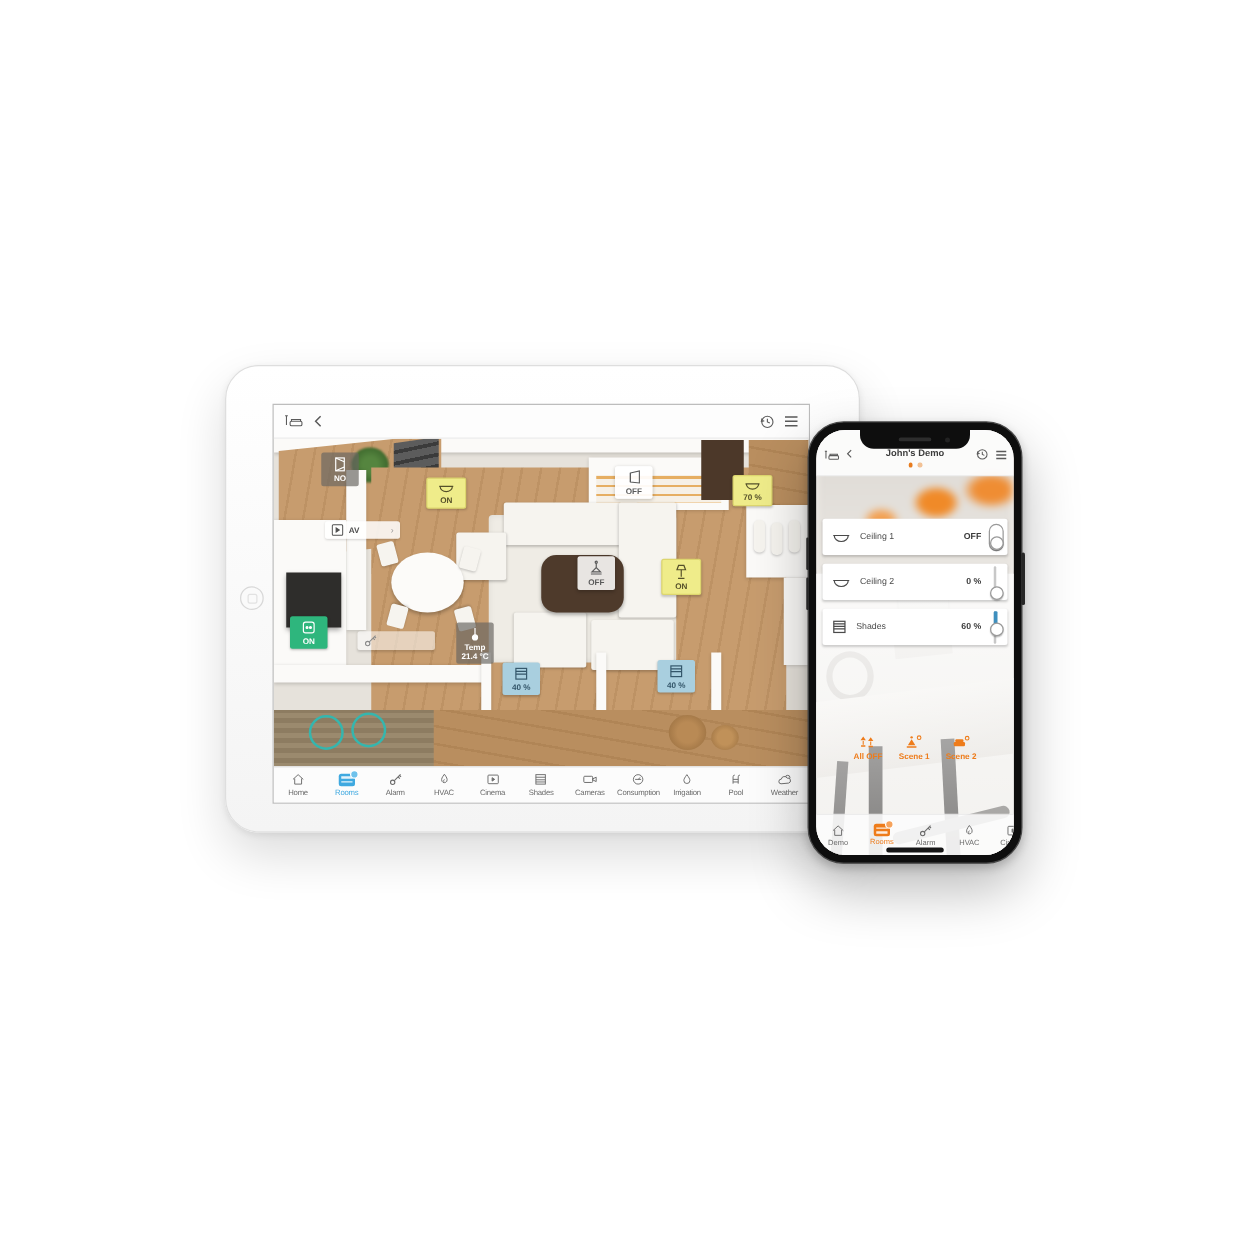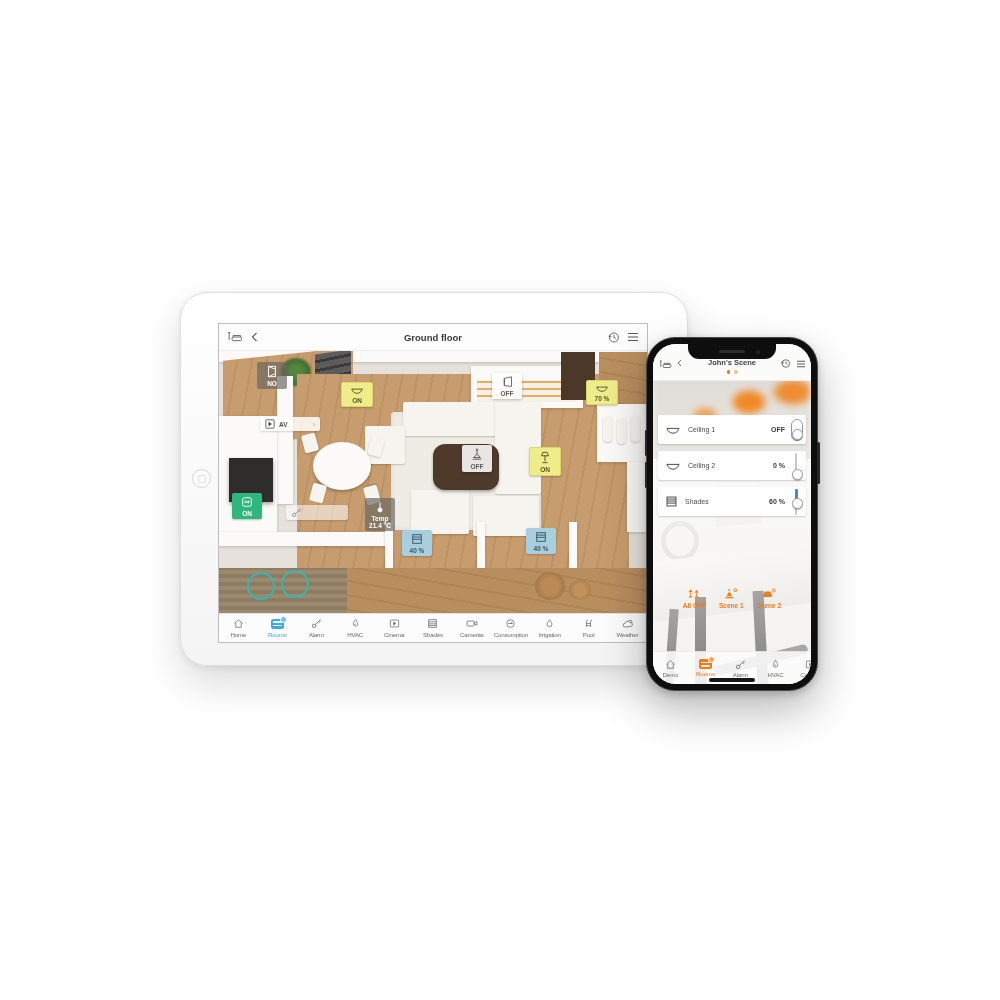--- a/index.html
+++ b/index.html
@@ -120,21 +120,20 @@
             <path d="M3 1v10M1.5 1h3"></path>
               <rect x="7" y="7" width="13" height="5" rx="1.5"></rect>
               <path d="M8.5 7V5h10v2"></path>
           </svg>
         </span>
         <span class="bar-ic">
           <svg width="7" height="10" viewBox="0 0 7 10" fill="none" stroke="currentColor" stroke-width="1.2">
               <path d="M5.5 1L1.5 5l4 4"></path>
             </svg>
         </span>
-        <div class="t-title">Ground floor</div>
         <div class="bar-right">
           <span>
             <svg width="13" height="13" viewBox="0 0 16 16" fill="none" stroke="currentColor" stroke-width="1.1">
               <circle cx="8.5" cy="8" r="5.5"></circle>
                 <path d="M8.5 5v3l2.4 1.2"></path>
                 <path d="M3.2 4.6L2.6 7.4l2.8-.4"></path>
             </svg>
           </span>
           <span>
             <svg width="12" height="10" viewBox="0 0 12 10" stroke="currentColor" stroke-width="1.2">
@@ -394,21 +393,21 @@
               <path d="M3 1v10M1.5 1h3"></path>
               <rect x="7" y="7" width="13" height="5" rx="1.5"></rect>
               <path d="M8.5 7V5h10v2"></path>
             </svg>
         </span>
         <span class="ic-b">
           <svg width="5" height="8" viewBox="0 0 7 10" fill="none" stroke="currentColor" stroke-width="1.3">
               <path d="M5.5 1L1.5 5l4 4"></path>
             </svg>
         </span>
-        <div class="p-title">John's Scene</div>
+        <div class="p-title">John's Demo</div>
         <div class="p-dots">
           <span class="d" style="background:#e87c1e;"></span>
           <span class="d" style="background:#f2c296;"></span>
         </div>
         <span class="ic-h">
           <svg width="11" height="11" viewBox="0 0 16 16" fill="none" stroke="currentColor" stroke-width="1.2">
               <circle cx="8.5" cy="8" r="5.5"></circle>
               <path d="M8.5 5v3l2.4 1.2"></path>
               <path d="M3.2 4.6L2.6 7.4l2.8-.4"></path>
             </svg>

